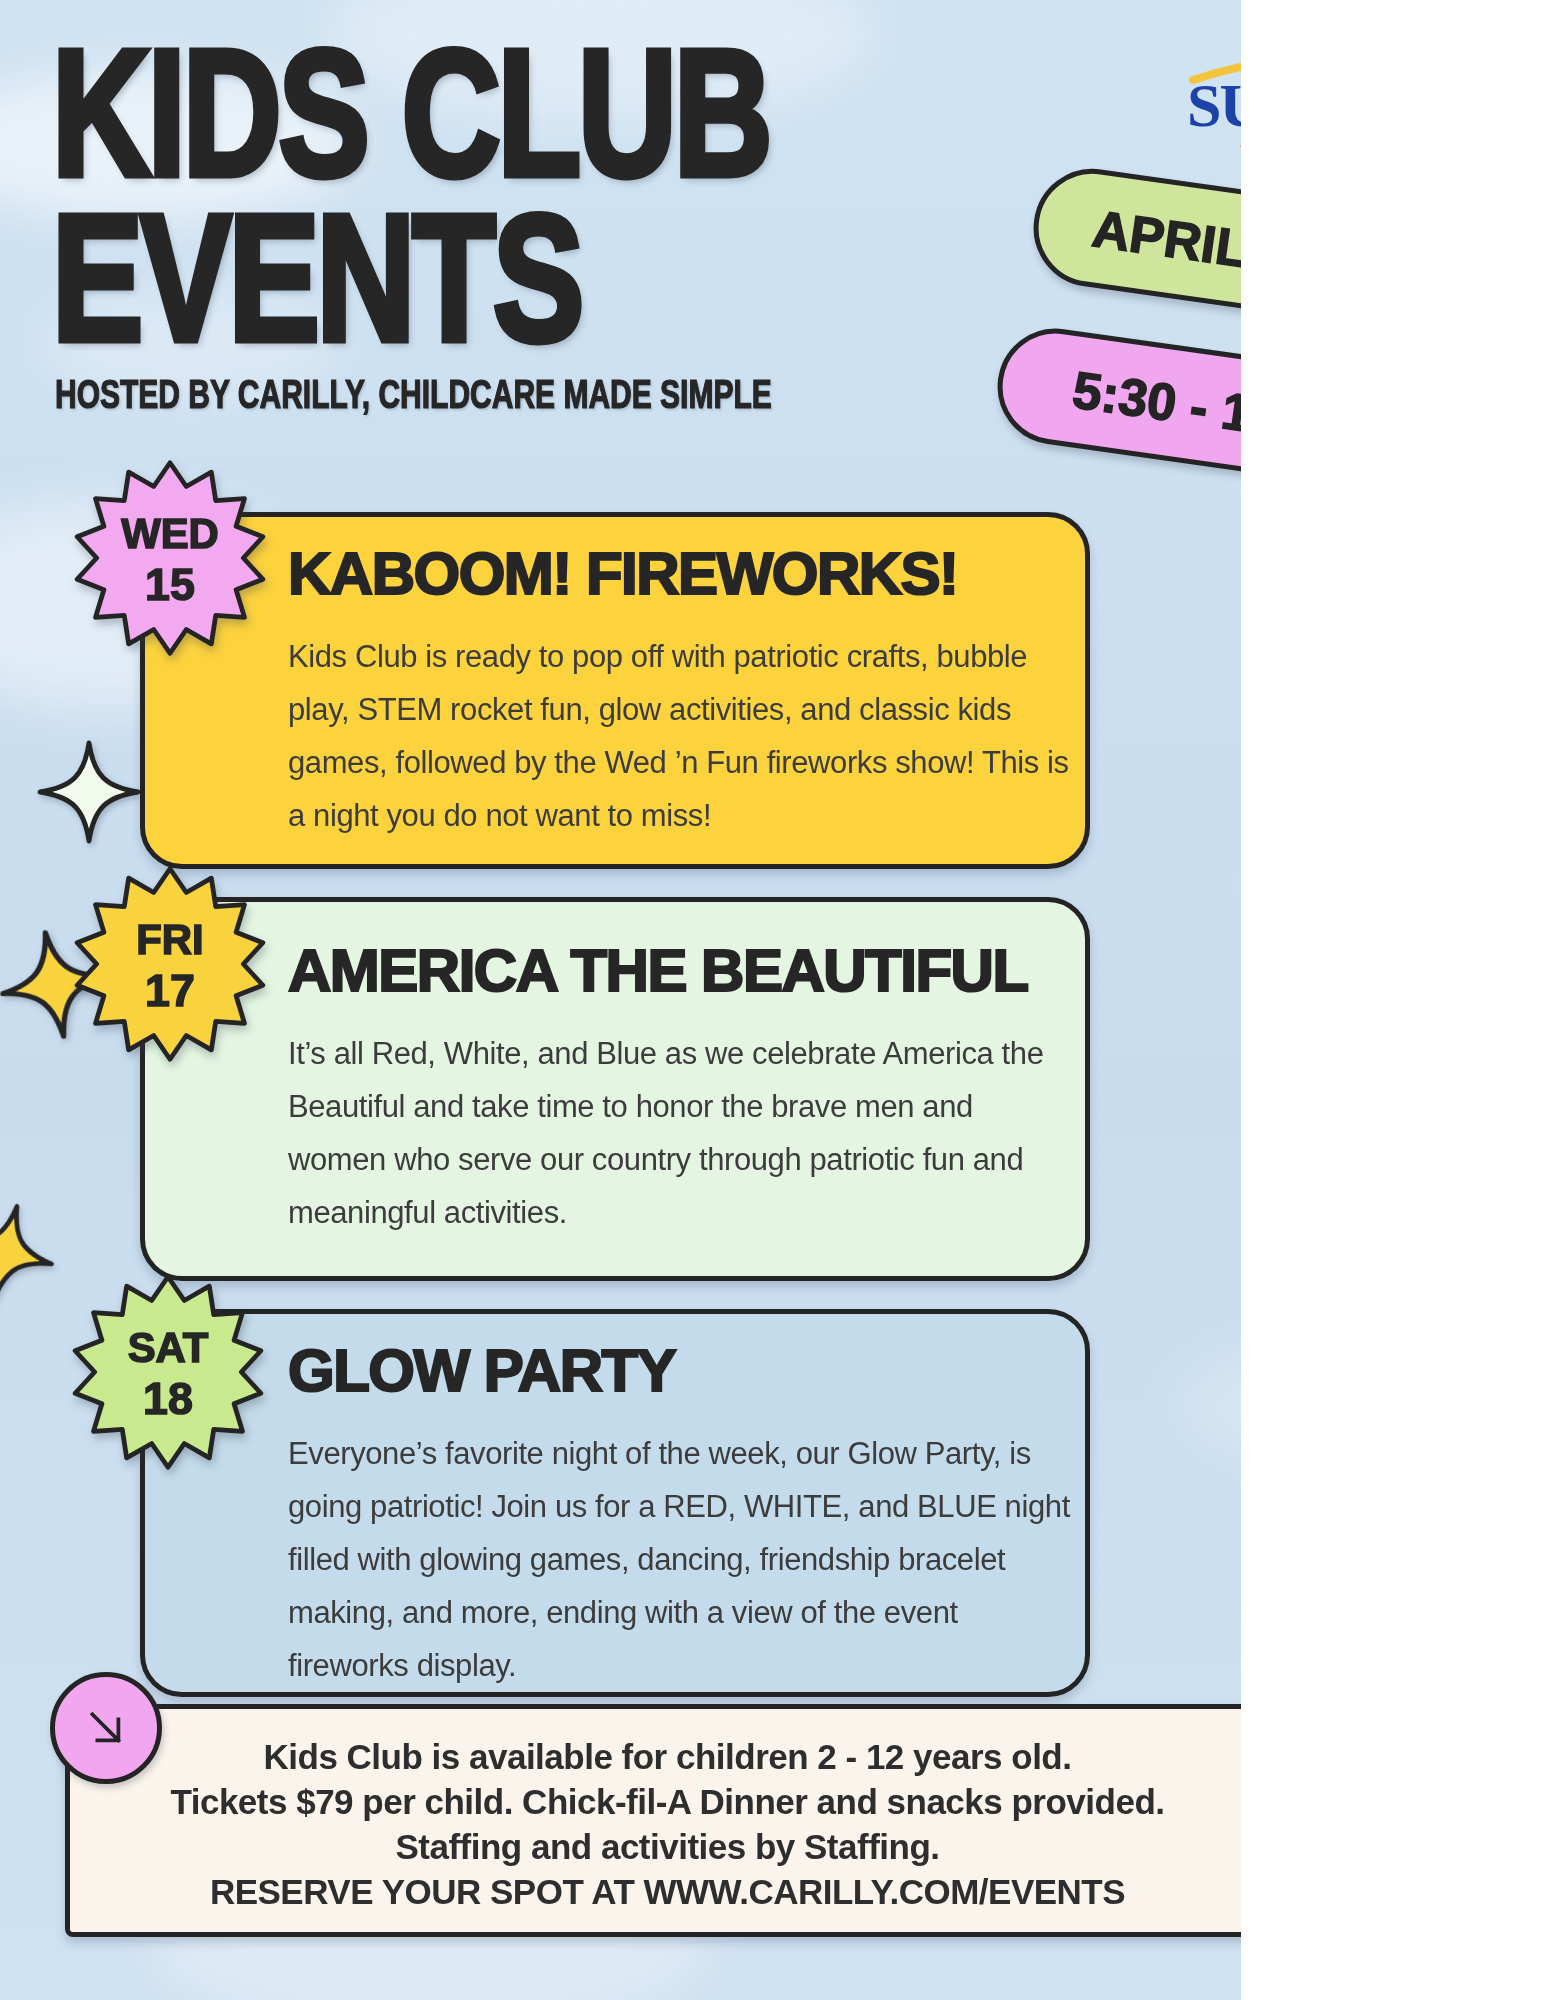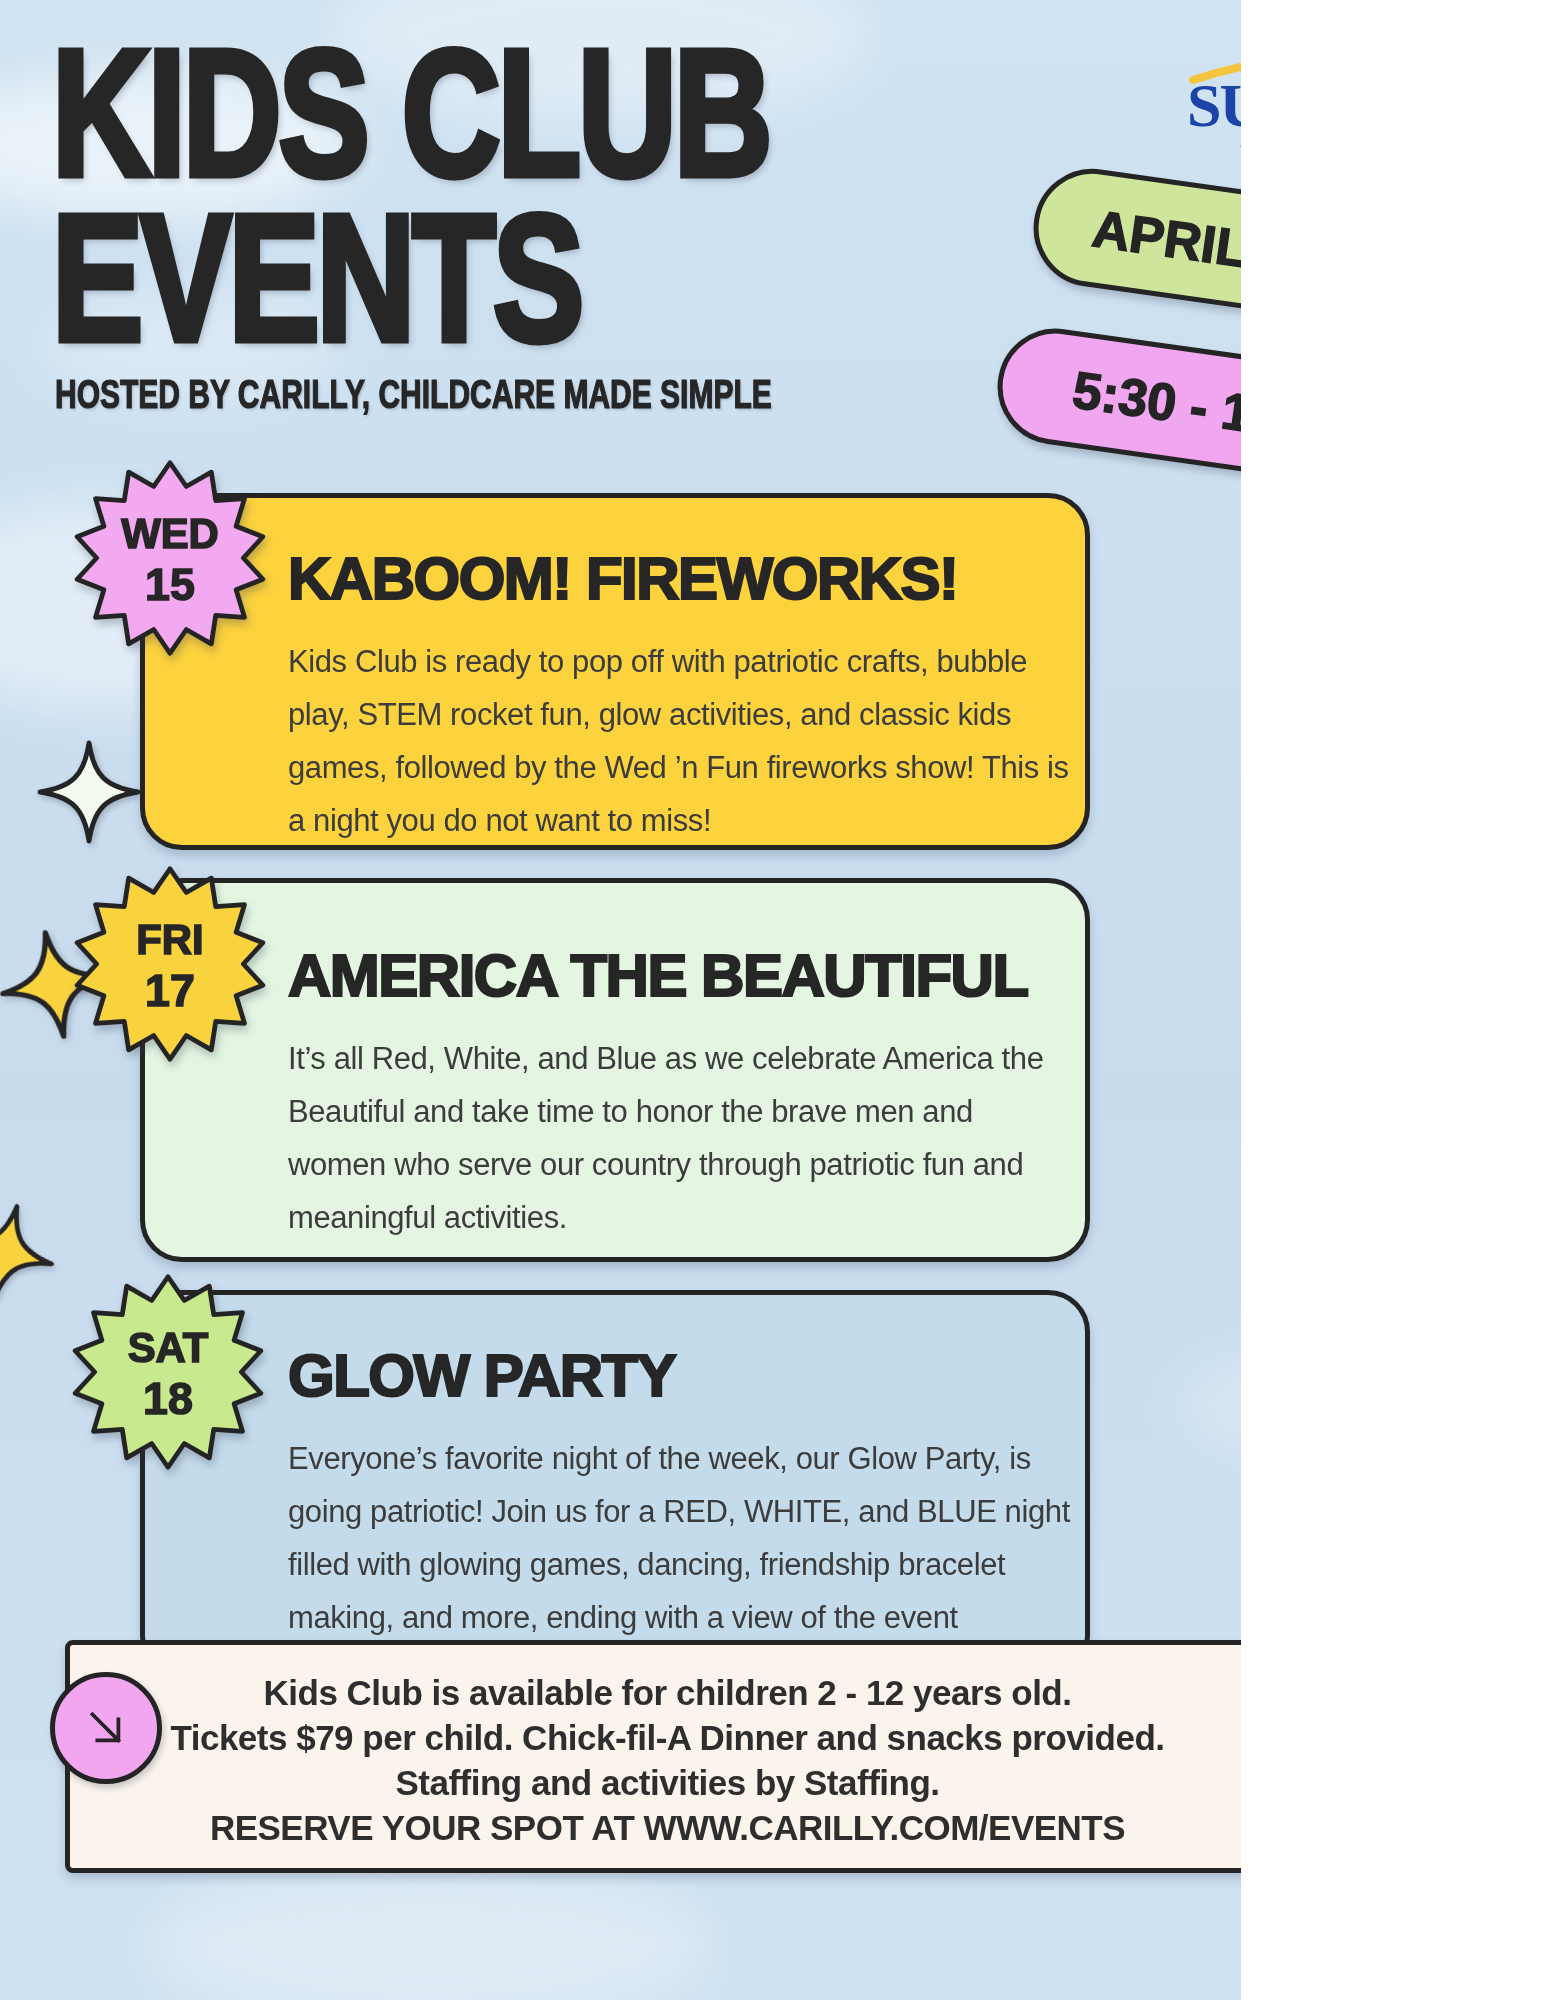--- a/index.html
+++ b/index.html
@@ -39,22 +39,22 @@
     position:absolute;display:flex;align-items:center;justify-content:center;
     border:5px solid #242424;border-radius:70px;font-weight:bold;font-size:52px;
     color:#242424;-webkit-text-stroke:1.5px #242424;white-space:nowrap;
     box-shadow:2px 5px 7px rgba(50,60,80,.25);box-sizing:border-box;
   }
   .pill-date{left:1032px;top:192px;width:450px;height:118px;transform:rotate(8deg);}
   .pill-time{left:996px;top:352px;width:452px;height:116px;transform:rotate(8deg);}
 
   .card{
     position:absolute;left:140px;width:950px;border:5px solid #242424;border-radius:42px;
-    box-sizing:border-box;padding:42px 12px 20px 143px;
-    box-shadow:0 6px 10px rgba(50,70,100,.22);z-index:1;
+    box-sizing:border-box;padding:18px 12px 20px 143px;
+    box-shadow:0 6px 10px rgba(50,70,100,.22);z-index:1;margin-top:19px;
   }
   .card1{top:493px;height:357px;}
   .card2{top:878px;height:384px;}
   .card3{top:1290px;height:388px;}
   .card h2{
     margin:4px 0 0;font-size:60px;font-weight:bold;letter-spacing:-1.5px;color:#262626;
     -webkit-text-stroke:2.2px #262626;white-space:nowrap;
   }
   .card2 h2{margin-top:16px;}
   .card p{
@@ -76,21 +76,21 @@
   .sparkle{position:absolute;overflow:visible;filter:drop-shadow(2px 3px 3px rgba(50,60,80,.3));}
   .sparkle path{fill:currentColor;stroke:#242424;stroke-width:5;stroke-linejoin:round;}
   .sp1{left:40px;top:743px;width:98px;height:98px;}
   .sp2{left:2px;top:932px;width:105px;height:105px;transform:rotate(-10deg);}
   .sp3{left:-42px;top:1205px;width:95px;height:95px;transform:rotate(14deg);}
   .sp4{left:1418px;top:622px;width:112px;height:112px;transform:rotate(10deg);}
   .sp5{left:1425px;top:808px;width:112px;height:112px;transform:rotate(18deg);}
   .sp6{left:1428px;top:1572px;width:116px;height:116px;transform:rotate(-8deg);}
 
   .footer-card{
-    position:absolute;left:65px;top:1640px;width:1205px;height:233px;
+    position:absolute;left:65px;top:1704px;width:1205px;height:233px;
     border:5px solid #242424;border-radius:8px;box-sizing:border-box;
     display:flex;flex-direction:column;justify-content:center;text-align:center;
     box-shadow:0 6px 10px rgba(50,70,100,.22);z-index:1;padding:6px 0 0;
   }
   .footer-card p{margin:0;font-size:35px;line-height:45px;font-weight:bold;color:#2e2e2e;letter-spacing:-.5px;}
   .circle-arrow{
     position:absolute;left:50px;top:1672px;width:112px;height:112px;border-radius:50%;
     border:5px solid #242424;box-sizing:border-box;z-index:3;
     display:flex;align-items:center;justify-content:center;
     box-shadow:2px 4px 6px rgba(50,60,80,.25);

